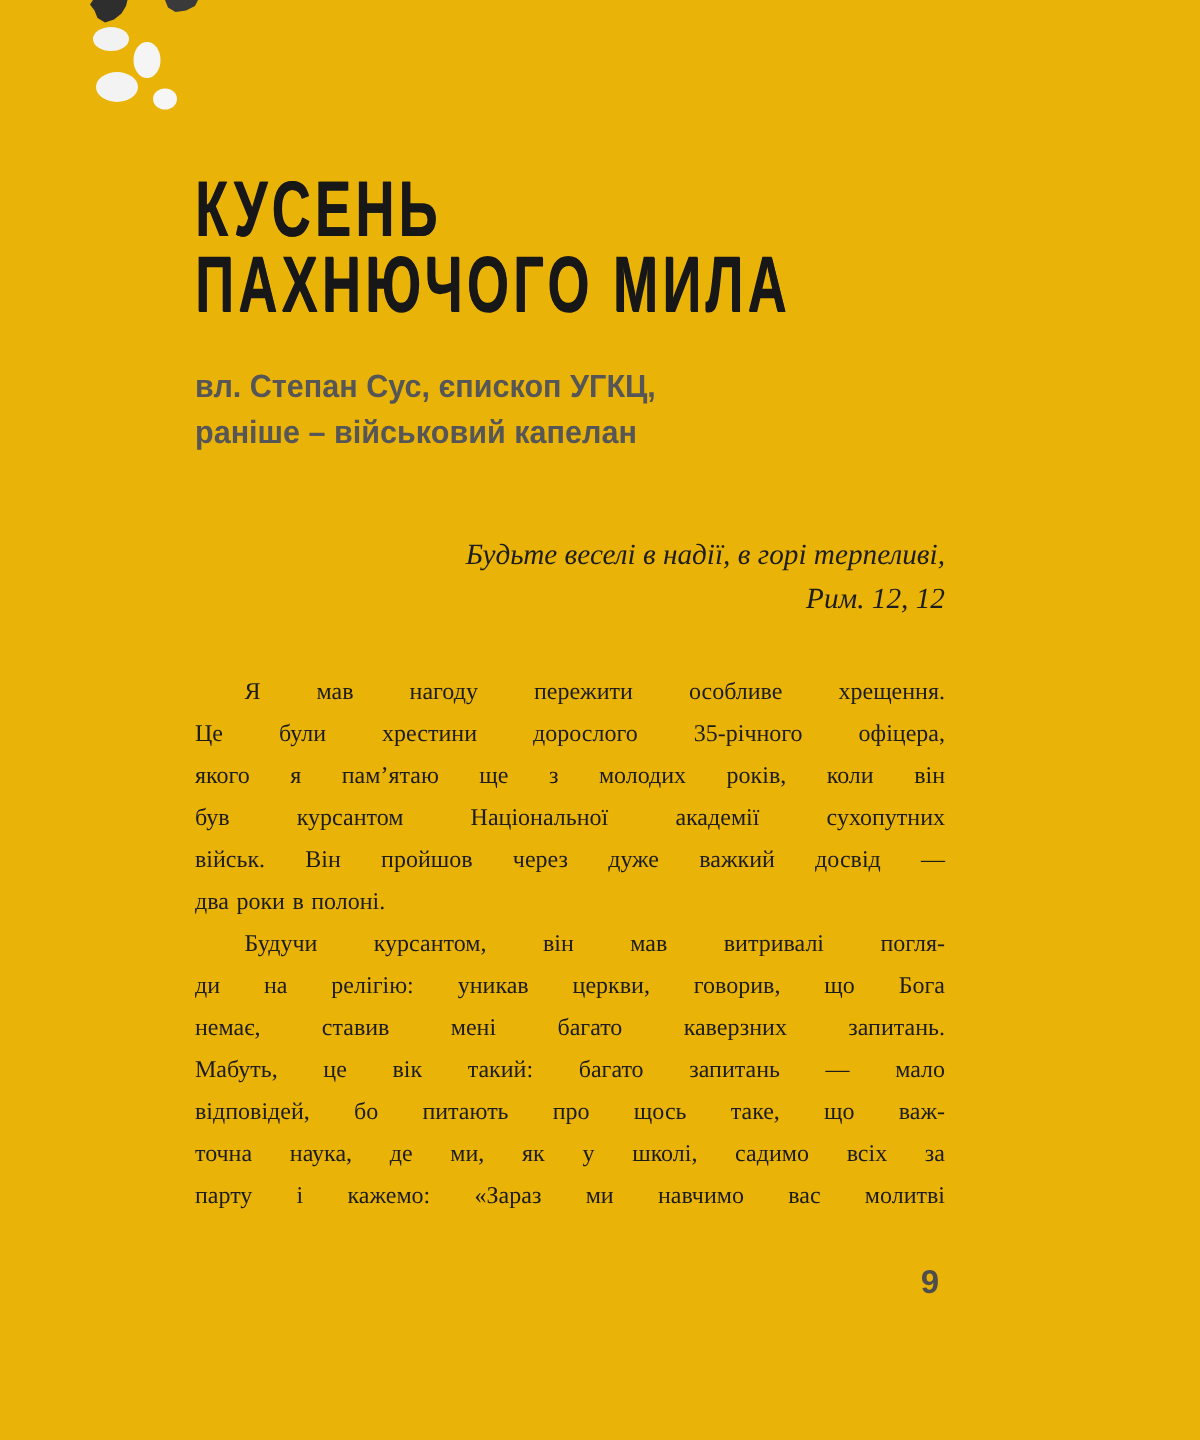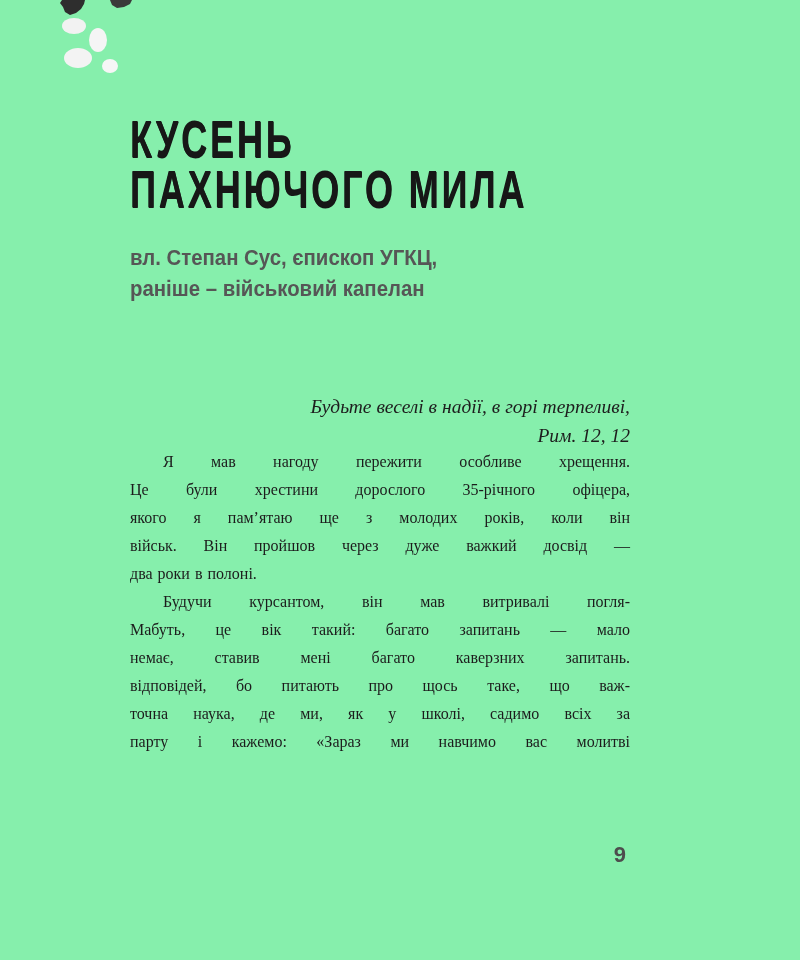--- a/index.html
+++ b/index.html
@@ -5,21 +5,21 @@
   html, body { margin: 0; padding: 0; }
   body {
     width: 800px; height: 960px;
     background: #ffffff;
     font-family: "Liberation Serif", serif;
     overflow: hidden;
     position: relative;
   }
   .page {
     position: absolute; inset: 0;
-    background: #86efac;
+    background: #eab308;
   }
 
   
   .ink-marks { position: absolute; left: 40px; top: 0; }
 
   
   .chapter-title {
     position: absolute; left: 130px; top: 114px;
     font-family: "Liberation Sans", sans-serif;
     font-weight: 900;
@@ -48,21 +48,20 @@
 
   
   .epigraph {
     position: absolute; left: 130px; top: 358px; width: 500px;
     font-family: "Liberation Serif", serif;
     font-style: italic;
     font-size: 19.5px;
     line-height: 26px;
     color: #1d1d1d;
     text-align: right;
-    margin-top: 36px;
   }
   .epigraph .source { margin-top: 3px; }
 
   
   .body-text {
     position: absolute; left: 130px; top: 448px; width: 500px;
     font-family: "Liberation Serif", serif;
     font-size: 16px;
     line-height: 28px;
     color: #1c1c1c;
@@ -112,27 +111,29 @@
   <div class="epigraph">
     <div>Будьте веселі в надії, в горі терпеливі,</div>
     <div class="source">Рим. 12, 12</div>
   </div>
 
   <div class="body-text">
     <div>
         <div class="line indent">Я мав нагоду пережити особливе хрещення.</div>
         <div class="line">Це були хрестини дорослого 35-річного офіцера,</div>
         <div class="line">якого я пам’ятаю ще з молодих років, коли він</div>
+        <div class="line">був курсантом Національної академії сухопутних</div>
         <div class="line">військ. Він пройшов через дуже важкий досвід —</div>
         <div class="line ragged">два роки в полоні.</div>
       </div>
     <div>
         <div class="line indent">Будучи курсантом, він мав витривалі погля-</div>
+        <div class="line">ди на релігію: уникав церкви, говорив, що Бога</div>
+        <div class="line">немає, ставив мені багато каверзних запитань.</div>
         <div class="line">Мабуть, це вік такий: багато запитань — мало</div>
-        <div class="line">немає, ставив мені багато каверзних запитань.</div>
         <div class="line">відповідей, бо питають про щось таке, що важ-</div>
         <div class="line">точна наука, де ми, як у школі, садимо всіх за</div>
         <div class="line">парту і кажемо: «Зараз ми навчимо вас молитві</div>
       </div>
   </div>
 
   <div class="page-number">9</div>
 
 </div>
 

